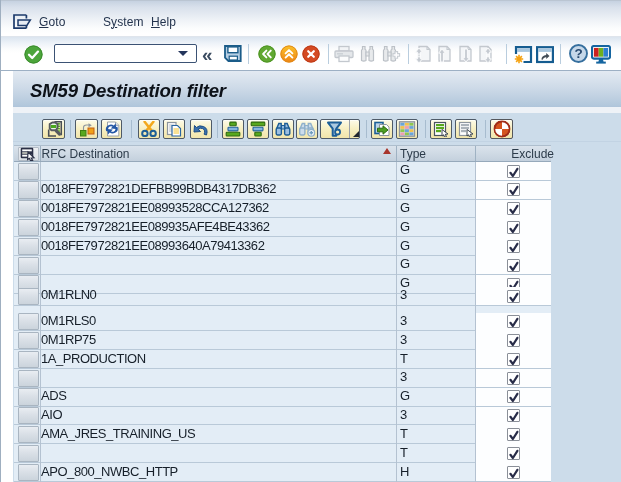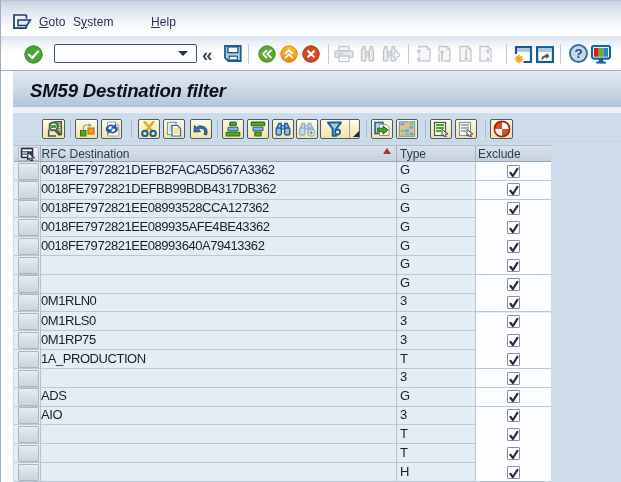--- a/index.html
+++ b/index.html
@@ -43,21 +43,21 @@
 #topline{left:0;top:0;width:621px;height:1px;background:#bac5d2}
 </style></head><body>
 <div id="menubar" class="abs"></div>
 <div class="abs" style="left:13px;top:14px"><svg width="19" height="16" viewBox="0 0 19 16" style="">
       <g fill="none" stroke="#1c3a6b" stroke-width="1.7">
         <path d="M13.4 1 H1 V14.2 H13.4 M13.4 1 V4.4 M13.4 10.8 V14.2"></path>
         <path d="M5 6 H17.3 L13.9 11.4 H5 Z" fill="#e6ecf4" stroke-width="1.5"></path>
       </g>
     </svg></div>
 <div class="mitem" style="left:39px"><u>G</u>oto</div>
-<div class="mitem" style="left:73px">S<u>y</u>stem</div>
+<div class="mitem" style="left:103px">S<u>y</u>stem</div>
 <div class="mitem" style="left:151px"><u>H</u>elp</div>
 <div id="toolbar" class="abs"></div>
 <div class="abs" style="left:24px;top:45px"><svg width="19" height="19" viewBox="0 0 19 19" style="">
       <circle cx="9.5" cy="9.5" r="9" fill="#4ca53b"></circle>
       <circle cx="9.5" cy="9.5" r="8.6" fill="none" stroke="#3a8a2c" stroke-width="1"></circle>
       <path d="M5 9.8 L8.2 13 L14 6.6" fill="none" stroke="#fff" stroke-width="2.3" stroke-linecap="round" stroke-linejoin="round"></path>
     </svg></div>
 <div class="abs" style="left:53.5px;top:43.5px;width:143.5px;height:19px;background:#fff;border:1px solid #3b5274;border-radius:2px"></div>
 <div class="abs" style="left:177.5px;top:51px;width:0;height:0;border-left:5.5px solid transparent;border-right:5.5px solid transparent;border-top:5.8px solid #24355c"></div>
 <div class="abs" style="left:202px;top:43.5px;font-size:19px;font-weight:bold;color:#3a4b60">«</div>
@@ -331,29 +331,28 @@
 <div class="hcell" style="left:6.5px;top:1.5px"><svg width="17" height="14" viewBox="0 0 17 14" style="">
           <rect x="0.7" y="0.7" width="12.6" height="10.6" rx="1.2" fill="#2b3046"></rect>
           <rect x="2.2" y="2.4" width="9.6" height="1.9" fill="#fff"></rect>
           <rect x="2.2" y="5.1" width="7" height="1.8" fill="#b8bcb4"></rect>
           <rect x="2.2" y="7.7" width="9.6" height="1.9" fill="#fff"></rect>
           <path d="M8 5 L14 10.8 L11.2 11 L12.6 13.4 L10.6 13.7 L9.4 11.3 L7.6 12.6 Z" fill="#fff" stroke="#2b3046" stroke-width="1.2"></path>
         </svg></div>
 <div class="hcell" style="left:28px">RFC Destination</div>
 <div class="hcell" style="left:369px;top:2px;width:0;height:0;border-left:4px solid transparent;border-right:4px solid transparent;border-bottom:6px solid #a8352c"></div>
 <div class="hcell" style="left:386.5px">Type</div>
-<div class="hcell" style="left:464.5px;width:76.0px;text-align:left">Exclude</div>
+<div class="hcell" style="left:464.5px;width:76.0px;text-align:right">Exclude</div>
 <div class="vline" style="left:26.0px;height:15.5px;background:#9fb2c3"></div>
 <div class="vline" style="left:382.5px;height:15.5px;background:#9fb2c3"></div>
 <div class="vline" style="left:461.5px;height:15.5px;background:#9fb2c3"></div>
 </div>
 <div class="abs" style="left:0;top:17.5px;width:537.5px;height:320px">
 <div class="row" style="top:0.0px">
         <div class="rsel"></div>
-        <div class="rfc">0018FE7972821DEFB2FACA5D567A3362</div>
         <div class="typ">G</div>
         <div class="exc">
           <div class="cb"><svg width="11" height="11" viewBox="0 0 11 11" style="">
               <path d="M2.4 5.8 L4.9 9 L9.4 1.8" fill="none" stroke="#282c48" stroke-width="2.2" stroke-linecap="round" stroke-linejoin="round"></path>
             </svg></div>
         </div>
       </div>
 <div class="row" style="top:18.82px">
         <div class="rsel"></div>
         <div class="rfc">0018FE7972821DEFBB99BDB4317DB362</div>
@@ -405,21 +404,21 @@
       </div>
 <div class="row" style="top:112.92px">
         <div class="rsel"></div>
         <div class="typ">G</div>
         <div class="exc">
           <div class="cb"><svg width="11" height="11" viewBox="0 0 11 11" style="">
               <path d="M2.4 5.8 L4.9 9 L9.4 1.8" fill="none" stroke="#282c48" stroke-width="2.2" stroke-linecap="round" stroke-linejoin="round"></path>
             </svg></div>
         </div>
       </div>
-<div class="row" style="top:131px">
+<div class="row" style="top:125px">
         <div class="rsel"></div>
         <div class="rfc">0M1RLN0</div>
         <div class="typ">3</div>
         <div class="exc">
           <div class="cb"><svg width="11" height="11" viewBox="0 0 11 11" style="">
               <path d="M2.4 5.8 L4.9 9 L9.4 1.8" fill="none" stroke="#282c48" stroke-width="2.2" stroke-linecap="round" stroke-linejoin="round"></path>
             </svg></div>
         </div>
       </div>
 <div class="row" style="top:150.56px">
@@ -476,38 +475,40 @@
         <div class="rfc">AIO</div>
         <div class="typ">3</div>
         <div class="exc">
           <div class="cb"><svg width="11" height="11" viewBox="0 0 11 11" style="">
               <path d="M2.4 5.8 L4.9 9 L9.4 1.8" fill="none" stroke="#282c48" stroke-width="2.2" stroke-linecap="round" stroke-linejoin="round"></path>
             </svg></div>
         </div>
       </div>
 <div class="row" style="top:263.48px">
         <div class="rsel"></div>
+        <div class="rfc">AMA_JRES_TRAINING_US</div>
         <div class="typ">T</div>
         <div class="exc">
           <div class="cb"><svg width="11" height="11" viewBox="0 0 11 11" style="">
               <path d="M2.4 5.8 L4.9 9 L9.4 1.8" fill="none" stroke="#282c48" stroke-width="2.2" stroke-linecap="round" stroke-linejoin="round"></path>
             </svg></div>
         </div>
       </div>
 <div class="row" style="top:282.3px">
         <div class="rsel"></div>
         <div class="typ">T</div>
         <div class="exc">
           <div class="cb"><svg width="11" height="11" viewBox="0 0 11 11" style="">
               <path d="M2.4 5.8 L4.9 9 L9.4 1.8" fill="none" stroke="#282c48" stroke-width="2.2" stroke-linecap="round" stroke-linejoin="round"></path>
             </svg></div>
         </div>
       </div>
 <div class="row" style="top:301.12px">
         <div class="rsel"></div>
+        <div class="rfc">APO_800_NWBC_HTTP</div>
         <div class="typ">H</div>
         <div class="exc">
           <div class="cb"><svg width="11" height="11" viewBox="0 0 11 11" style="">
               <path d="M2.4 5.8 L4.9 9 L9.4 1.8" fill="none" stroke="#282c48" stroke-width="2.2" stroke-linecap="round" stroke-linejoin="round"></path>
             </svg></div>
         </div>
       </div>
 <div class="vline" style="left:26.0px;height:320px"></div>
 <div class="vline" style="left:382.5px;height:320px"></div>
 <div class="vline" style="left:461.5px;height:320px"></div>

